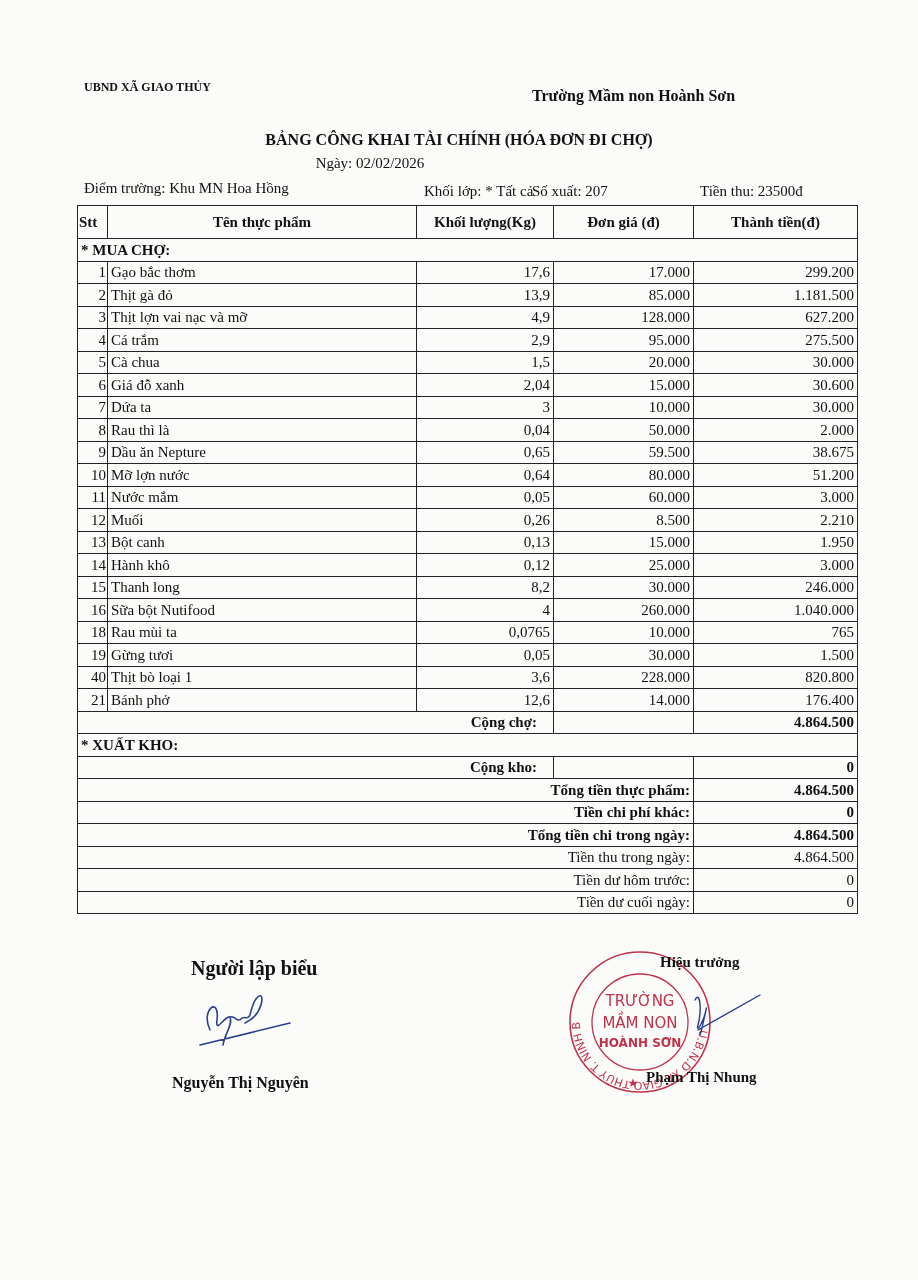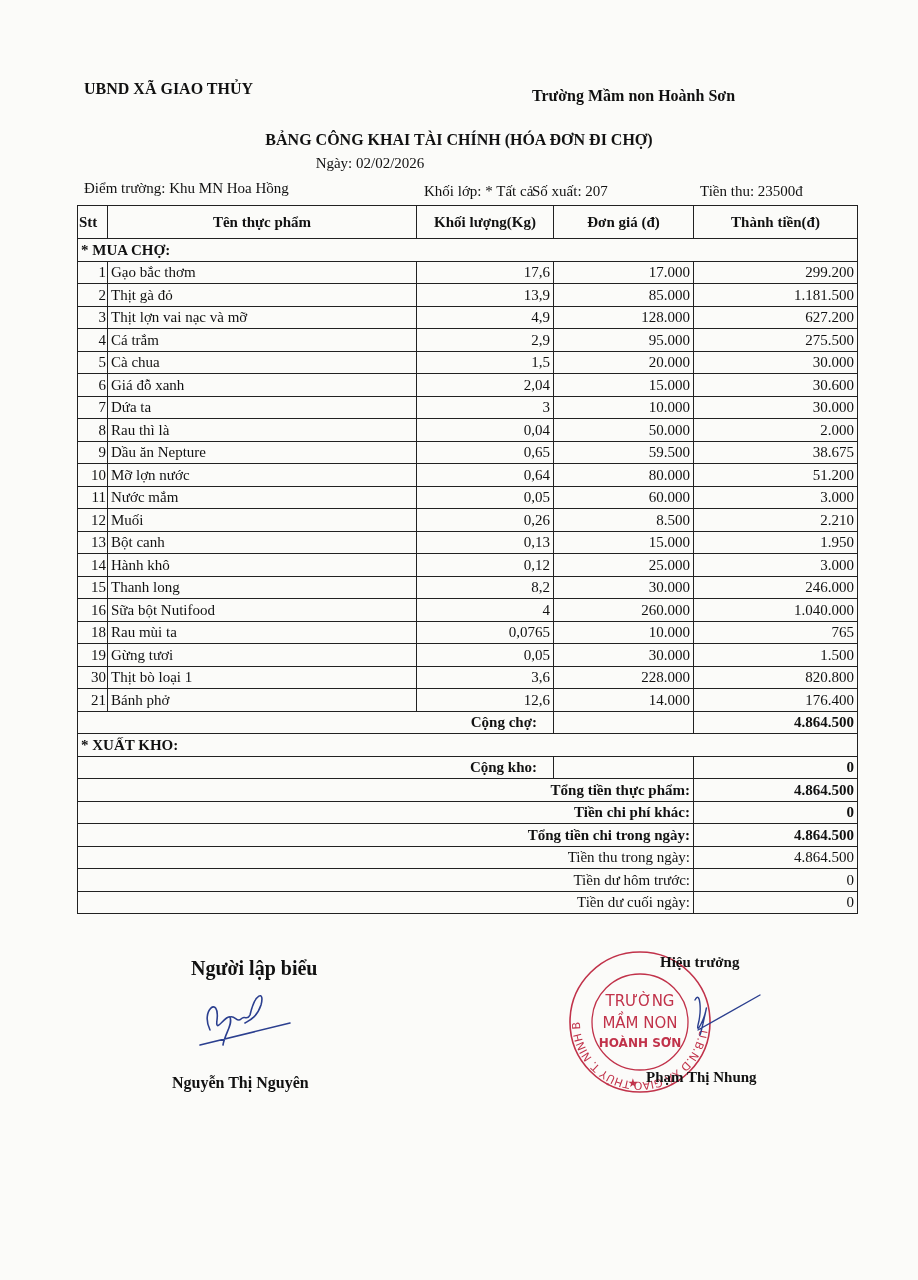--- a/index.html
+++ b/index.html
@@ -2,21 +2,21 @@
 <html><head>
 <meta charset="utf-8">
 <style>
   html, body { margin: 0; padding: 0; }
   body {
     width: 918px; height: 1280px; background: #fbfbf9; position: relative; overflow: hidden;
     font-family: "Liberation Serif", "DejaVu Serif", serif; color: #111;
   }
   .abs { position: absolute; }
   .bold { font-weight: bold; }
-  #org-left { left: 84px; top: 80px; font-size: 16px; font-weight: bold; }
+  #org-left { left: 84px; top: 80px; font-size: 12px; font-weight: bold; }
   #org-right { left: 532px; top: 87px; font-size: 16px; font-weight: bold; }
   #title { left: 0; width: 918px; text-align: center; top: 131px; font-size: 16px; font-weight: bold; }
   #date { left: 0; width: 740px; text-align: center; top: 155px; font-size: 15px; }
   #info-school { left: 84px; top: 180px; font-size: 15px; }
   #info-grade { left: 424px; top: 183px; font-size: 15px; }
   #info-count { left: 532px; top: 183px; font-size: 15px; }
   #info-fee { left: 700px; top: 183px; font-size: 15px; }
 
   table#main {
     position: absolute; left: 77px; top: 205px; width: 780px;
@@ -200,21 +200,21 @@
         <td class="num">765</td>
       </tr>
       <tr>
         <td class="stt">19</td>
         <td>Gừng tươi</td>
         <td class="num">0,05</td>
         <td class="num">30.000</td>
         <td class="num">1.500</td>
       </tr>
       <tr>
-        <td class="stt">30</td>
+        <td class="stt">40</td>
         <td>Thịt bò loại 1</td>
         <td class="num">3,6</td>
         <td class="num">228.000</td>
         <td class="num">820.800</td>
       </tr>
       <tr>
         <td class="stt">21</td>
         <td>Bánh phở</td>
         <td class="num">12,6</td>
         <td class="num">14.000</td>

